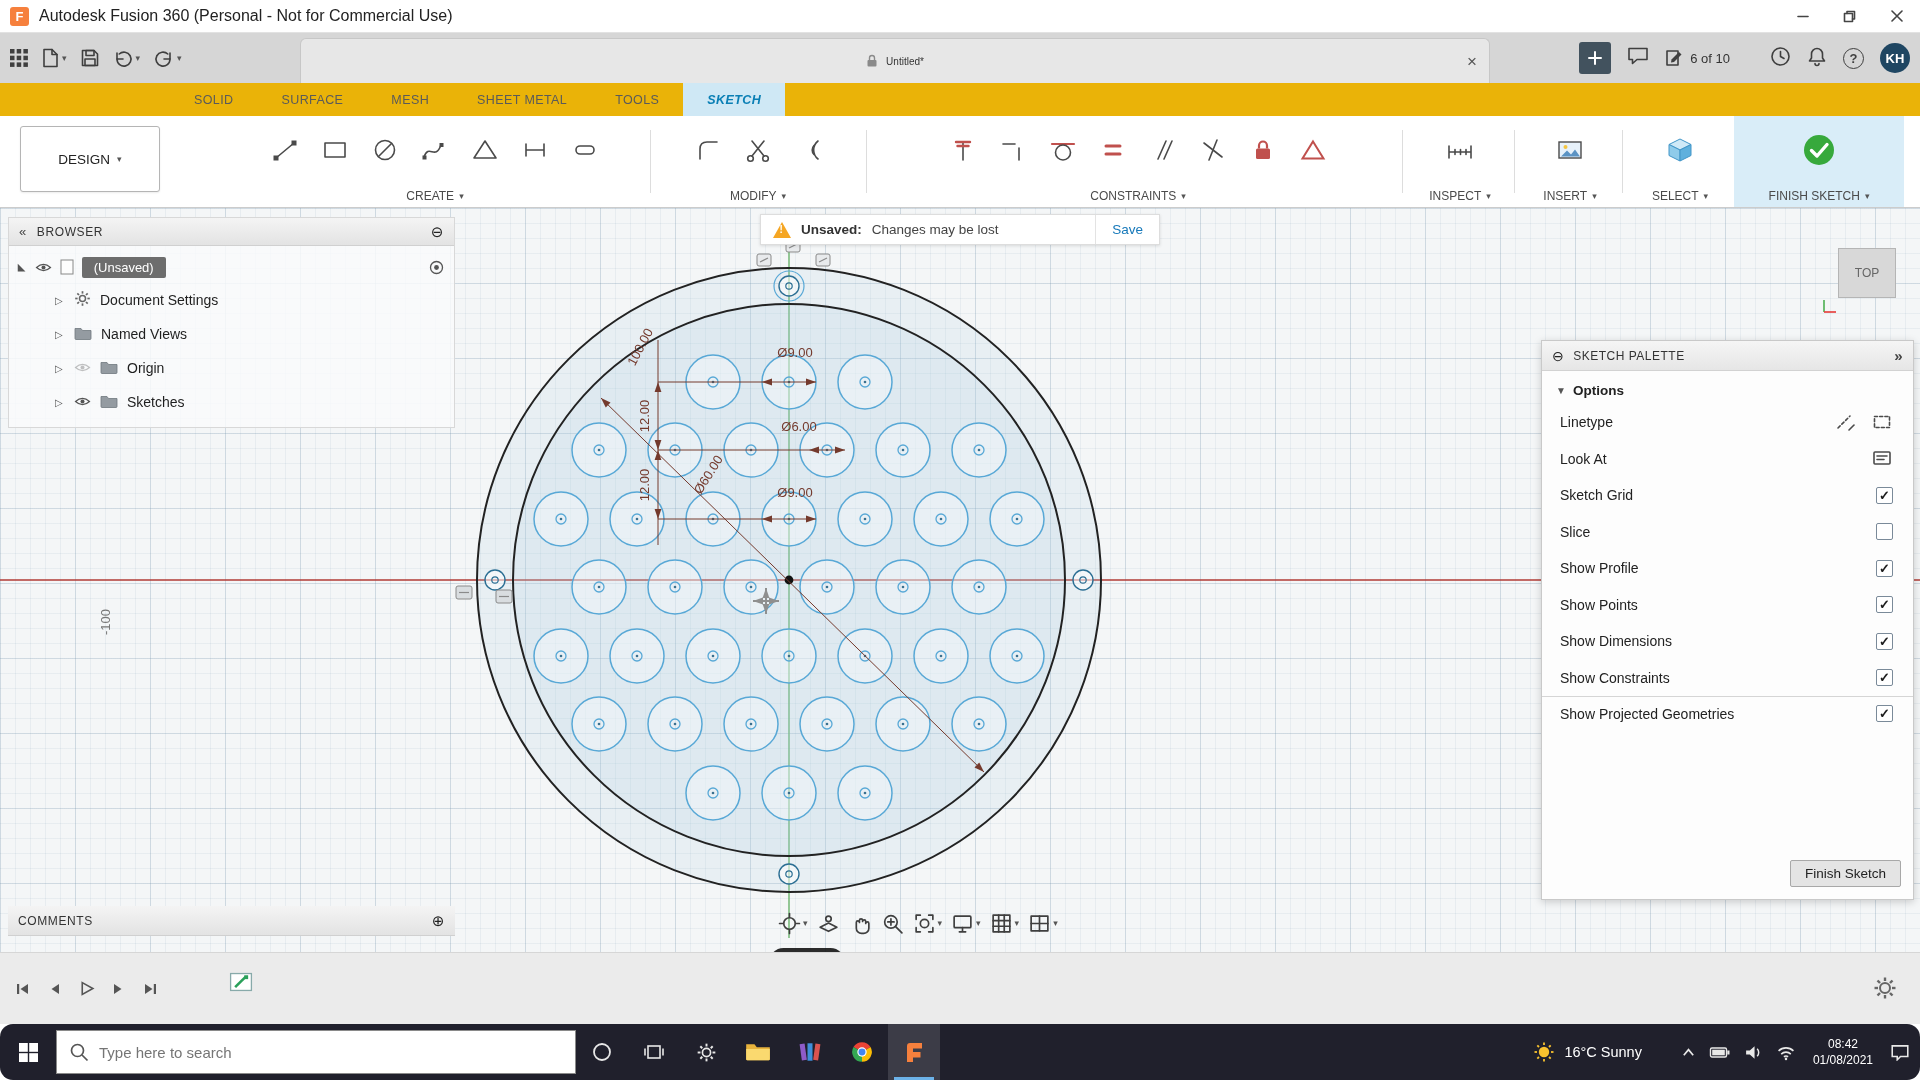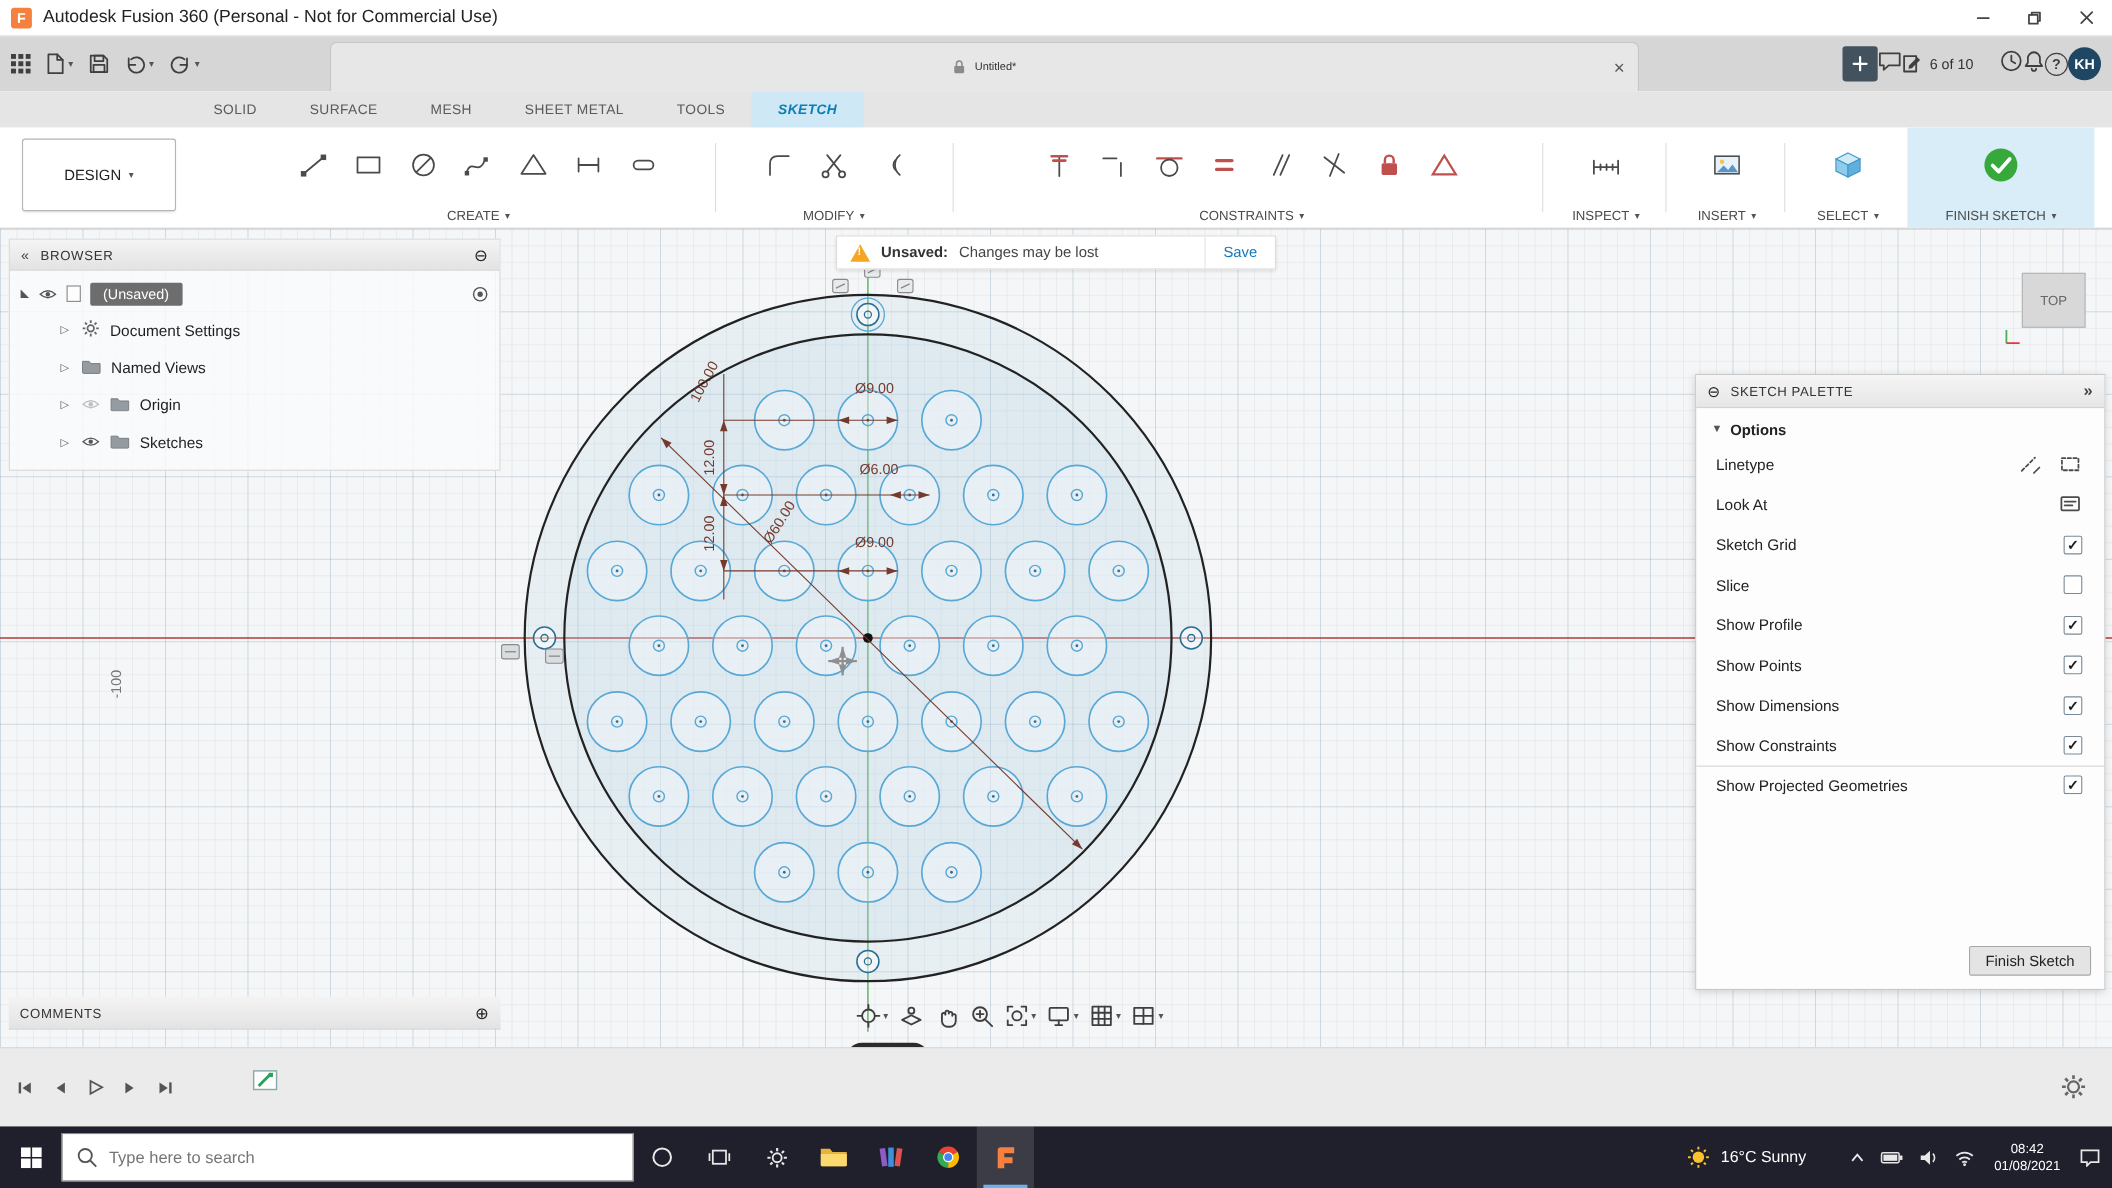--- a/index.html
+++ b/index.html
@@ -15,28 +15,28 @@
   .wincontrols{margin-left:auto;display:flex;height:100%;}
   .winbtn{width:47px;height:100%;display:flex;align-items:center;justify-content:center;}
 
   
   .quickbar{position:absolute;top:33px;left:0;right:0;height:50px;background:#d6d6d6;z-index:20;}
   .qleft{position:absolute;left:10px;top:0;height:100%;display:flex;align-items:center;gap:14px;}
   .qtool{display:flex;align-items:center;gap:3px;}
   .doctab{position:absolute;left:300px;right:430px;top:5px;bottom:0;background:#e7e7e7;border:1px solid #c7c7c7;border-bottom:none;border-radius:6px 6px 0 0;display:flex;align-items:center;justify-content:center;gap:8px;}
   .doctab .tabname{font-size:10px;color:#333;}
   .tabclose{position:absolute;right:12px;font-size:17px;color:#555;line-height:1;}
-  .qright{position:absolute;right:10px;top:0;height:100%;display:flex;align-items:center;z-index:2;}
+  .qright{position:absolute;right:10px;top:0;height:100%;display:flex;align-items:center;gap:16px;z-index:2;}
   .plustile{width:32px;height:32px;background:#42525e;border-radius:3px;display:flex;align-items:center;justify-content:center;}
   .jobgroup{display:flex;align-items:center;gap:6px;font-size:13px;color:#333;}
   .helpbtn{width:21px;height:21px;border:1.7px solid #3f3f3f;border-radius:50%;display:flex;align-items:center;justify-content:center;font-size:13px;font-weight:bold;color:#3f3f3f;}
   .avatar{width:30px;height:30px;border-radius:50%;background:#1f4662;color:#fff;font-size:13px;font-weight:bold;display:flex;align-items:center;justify-content:center;}
 
   
-  .ribbontabs{position:absolute;top:83px;left:0;right:0;height:33px;background:#e5e5e5;display:flex;align-items:stretch;padding-left:170px;z-index:20;}
+  .ribbontabs{position:absolute;top:83px;left:0;right:0;height:33px;background:#eab308;display:flex;align-items:stretch;padding-left:170px;z-index:20;}
   .rtab{display:flex;align-items:center;padding:0 24px;font-size:12.5px;letter-spacing:.4px;color:#5a5a5a;}
   .rtab.active{background:#cfe8f5;color:#0a7fb5;font-weight:bold;font-style:italic;}
 
   
   .ribbontools{position:absolute;top:116px;left:0;right:0;height:92px;background:#fff;border-bottom:1px solid #ccc;z-index:20;}
   .designbox{position:absolute;left:20px;top:10px;width:140px;height:66px;border:1px solid #b5b5b5;border-radius:3px;background:#fff;display:flex;align-items:center;justify-content:center;gap:7px;font-size:13.5px;color:#222;box-shadow:0 1px 2px rgba(0,0,0,.08);}
   .rgroup{position:absolute;top:0;height:100%;}
   .ricons{display:flex;justify-content:center;align-items:center;gap:10px;height:64px;padding-top:4px;}
   .rglabel{position:absolute;bottom:4px;width:100%;text-align:center;font-size:12px;color:#4a4a4a;display:flex;align-items:center;justify-content:center;gap:5px;}
   .rsep{position:absolute;top:14px;bottom:14px;width:1px;background:#ddd;}
@@ -99,21 +99,21 @@
   .navitem{display:flex;align-items:center;gap:2px;}
   .orbittip{position:absolute;left:769px;top:948px;width:76px;height:29px;background:rgba(15,15,15,.88);border-radius:15px;color:#fff;font-size:13.5px;display:flex;align-items:center;justify-content:center;z-index:6;}
 
   
   .timeline{position:absolute;left:0;top:952px;width:1920px;height:72px;background:#ebebeb;border-top:1px solid #d6d6d6;z-index:8;}
   .tl-controls{position:absolute;left:14px;top:0;height:100%;display:flex;align-items:center;gap:15px;}
   .tl-marker{position:absolute;left:228px;top:16px;}
   .tl-gear{position:absolute;right:22px;top:22px;}
 
   
-  .taskbar{position:absolute;left:0;top:1024px;width:1920px;height:56px;background:#20202c;display:flex;align-items:center;z-index:20;}
+  .taskbar{position:absolute;left:0;top:1024px;width:1920px;height:56px;background:#20202c;display:flex;align-items:center;z-index:20;border-radius:13px;}
   .tb-start{width:56px;height:56px;display:flex;align-items:center;justify-content:center;}
   .tb-search{position:relative;width:520px;height:44px;background:#fff;border:1px solid #8a8a8a;display:flex;align-items:center;}
   .tb-search input{border:none;outline:none;width:100%;font-size:15px;color:#444;padding-left:42px;background:transparent;}
   .tb-search .mag{position:absolute;left:12px;top:11px;}
   .tbicon{width:52px;height:56px;display:flex;align-items:center;justify-content:center;position:relative;}
   .tbicon.active{background:rgba(255,255,255,.13);}
   .tbicon.active::after{content:"";position:absolute;left:6px;right:6px;bottom:0;height:3px;background:#6cb2e8;}
   .tray{margin-left:auto;display:flex;align-items:center;gap:13px;padding-right:10px;}
   .weather{display:flex;align-items:center;gap:9px;color:#fff;font-size:14.5px;margin-right:26px;}
   .clockblock{color:#fff;font-size:12px;text-align:center;line-height:1.35;margin:0 4px;}

